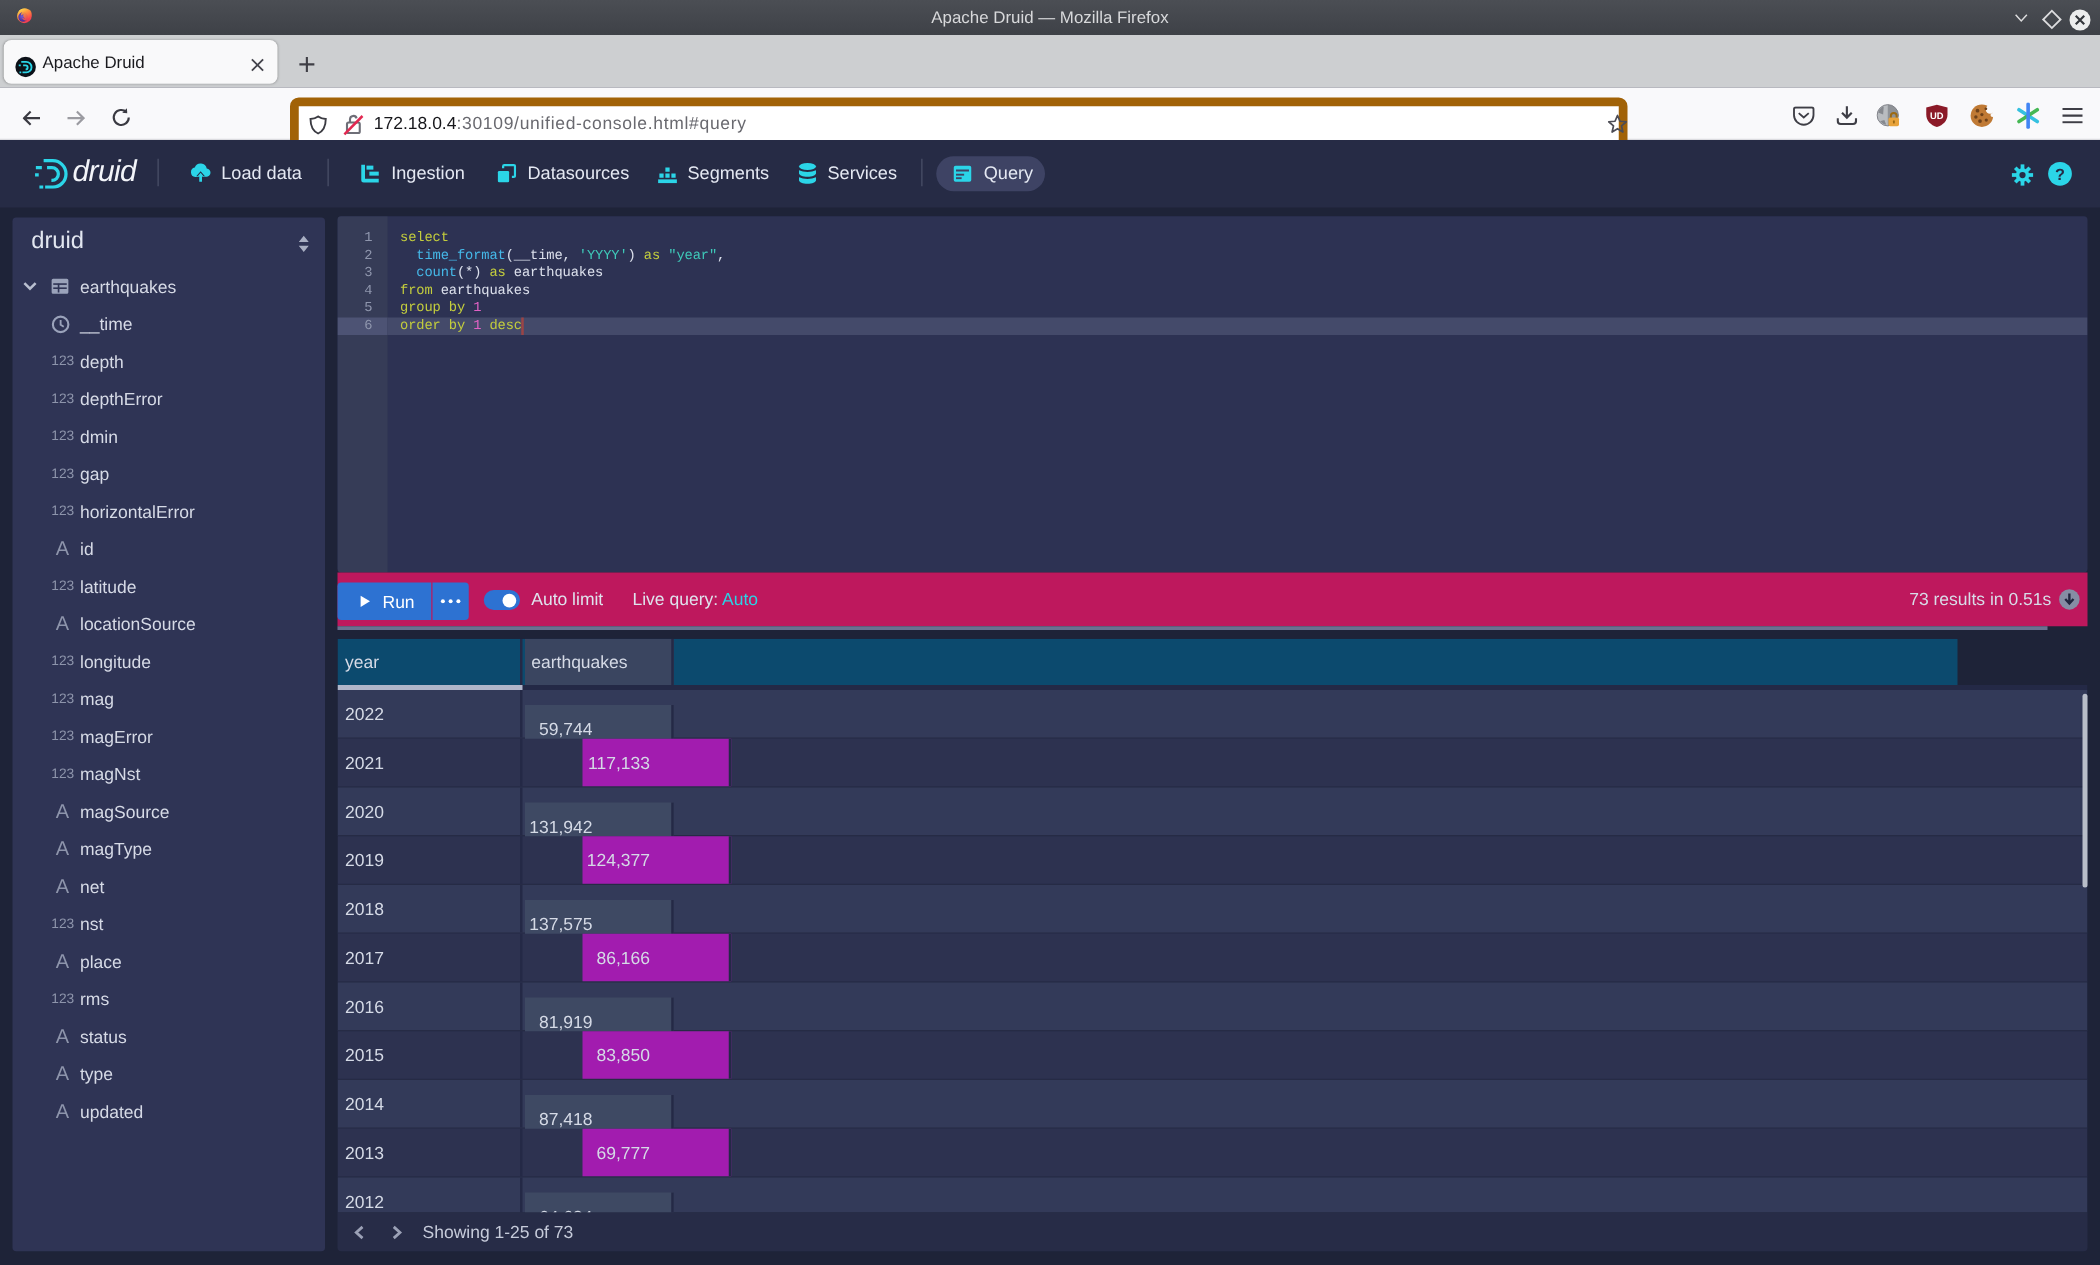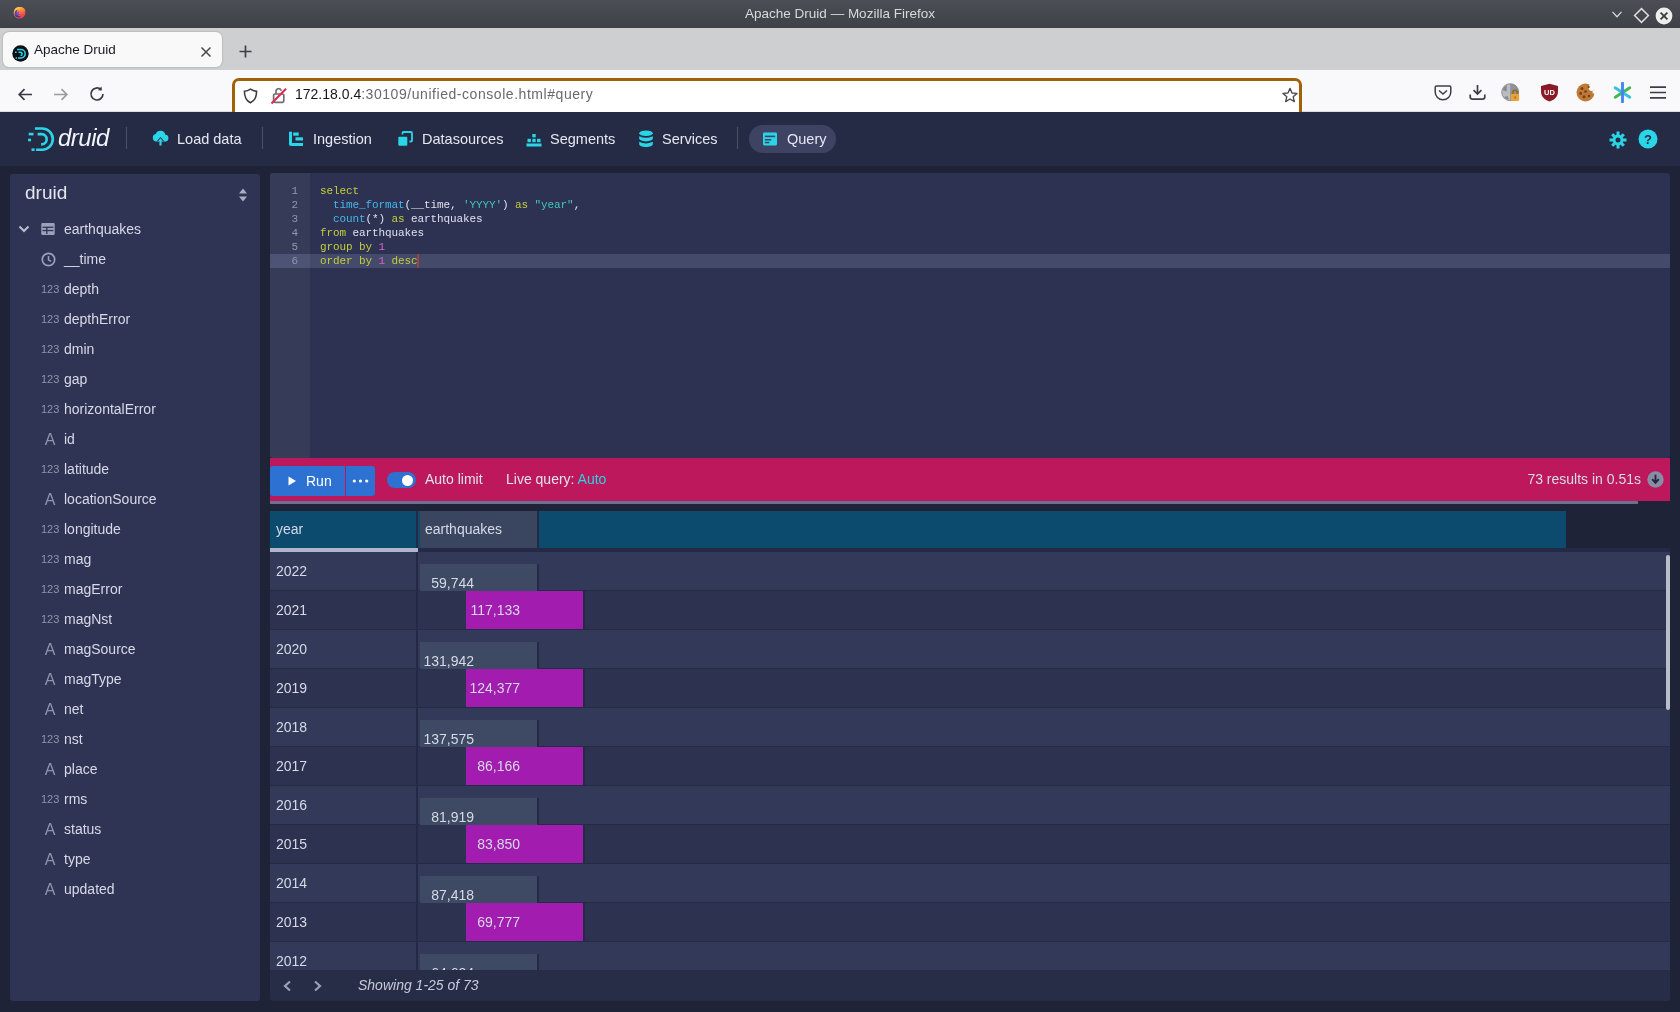--- a/index.html
+++ b/index.html
@@ -14,21 +14,21 @@
   #titletext { position:absolute; left:0; top:0; width:100%; height:28px; line-height:28px;
     text-align:center; color:#d8d9db; font-size:13.5px; }
   #tabbar { position:absolute; left:0; top:28px; width:1680px; height:42px; background:#cdcfd1; }
   #tab { position:absolute; left:3px; top:4px; width:219px; height:35px; background:#f9f9fa;
     border-radius:6px; box-shadow:0 0 2px rgba(0,0,0,.28); }
   #tabtitle { position:absolute; left:31px; top:0; height:35px; line-height:35px;
     font-size:13.5px; font-weight:400; color:#1a1a1e; }
   #navbar { position:absolute; left:0; top:70px; width:1680px; height:42px; background:#f9f9fb;
     border-bottom:1px solid #dcdce0; }
   #urlfield { position:absolute; left:232px; top:8px; width:1070px; height:44px; background:#ffffff;
-    border:3px solid #a16207; border-radius:7px; }
+    border:7px solid #a16207; border-radius:7px; }
   #urltext { position:absolute; left:60px; top:0; height:26px; line-height:26px; font-size:14px;
     color:#69696f; white-space:nowrap; }
   #urltext b { color:#17171b; font-weight:400; }
 
   
   #dheader { position:absolute; left:0; top:112px; width:1680px; height:54px; background:#262b45; }
   .navitem { position:absolute; top:0; height:54px; color:#e4e8f2; font-size:14.5px; line-height:54px; }
   .vsep { position:absolute; top:15px; width:1px; height:22px; background:#4a5068; }
   #querypill { position:absolute; left:749px; top:13px; width:87px; height:28px;
     background:#3e4364; border-radius:14px; }
@@ -90,22 +90,22 @@
   .trow .cy { position:absolute; left:0; top:0; width:148px; height:38px; border-right:2px solid #242946;
     line-height:38px; padding-left:6px; }
   .trow .cq { position:absolute; left:150px; top:0; width:119px; height:38px; border-right:2px solid #242946;
     line-height:38px; text-align:right; padding-right:63px; white-space:nowrap; }
   .trow.a { background:#333a59; } .trow.a .cq { background:#3e4963;margin-top:12px; }
   .trow.b { background:#2d3250; } .trow.b .cq { background:#a21caf;margin-left:46px; }
 
   
   #pager { position:absolute; left:270px; top:970px; width:1400px; height:31px; background:#272c47;
     border-radius:0 0 3px 3px; }
-  #pagertext { position:absolute; left:88px; top:0; height:20px; line-height:31px;
-    font-size:14px; color:#c6cbda;font-style:italic; }
+  #pagertext { position:absolute; left:68px; top:0; height:20px; line-height:31px;
+    font-size:14px; color:#c6cbda; }
   #vthumb { position:absolute; left:1666px; top:555px; width:4px; height:155px;
     background:#b9bec9; border-radius:2px; }
 </style>
 </head>
 <body>
 <div id="win">
 
   <div id="titlebar">
     <div id="titletext">Apache Druid — Mozilla Firefox</div>
     <svg class="abs" style="left:13px;top:6px" width="13" height="13" viewBox="0 0 16 16">

